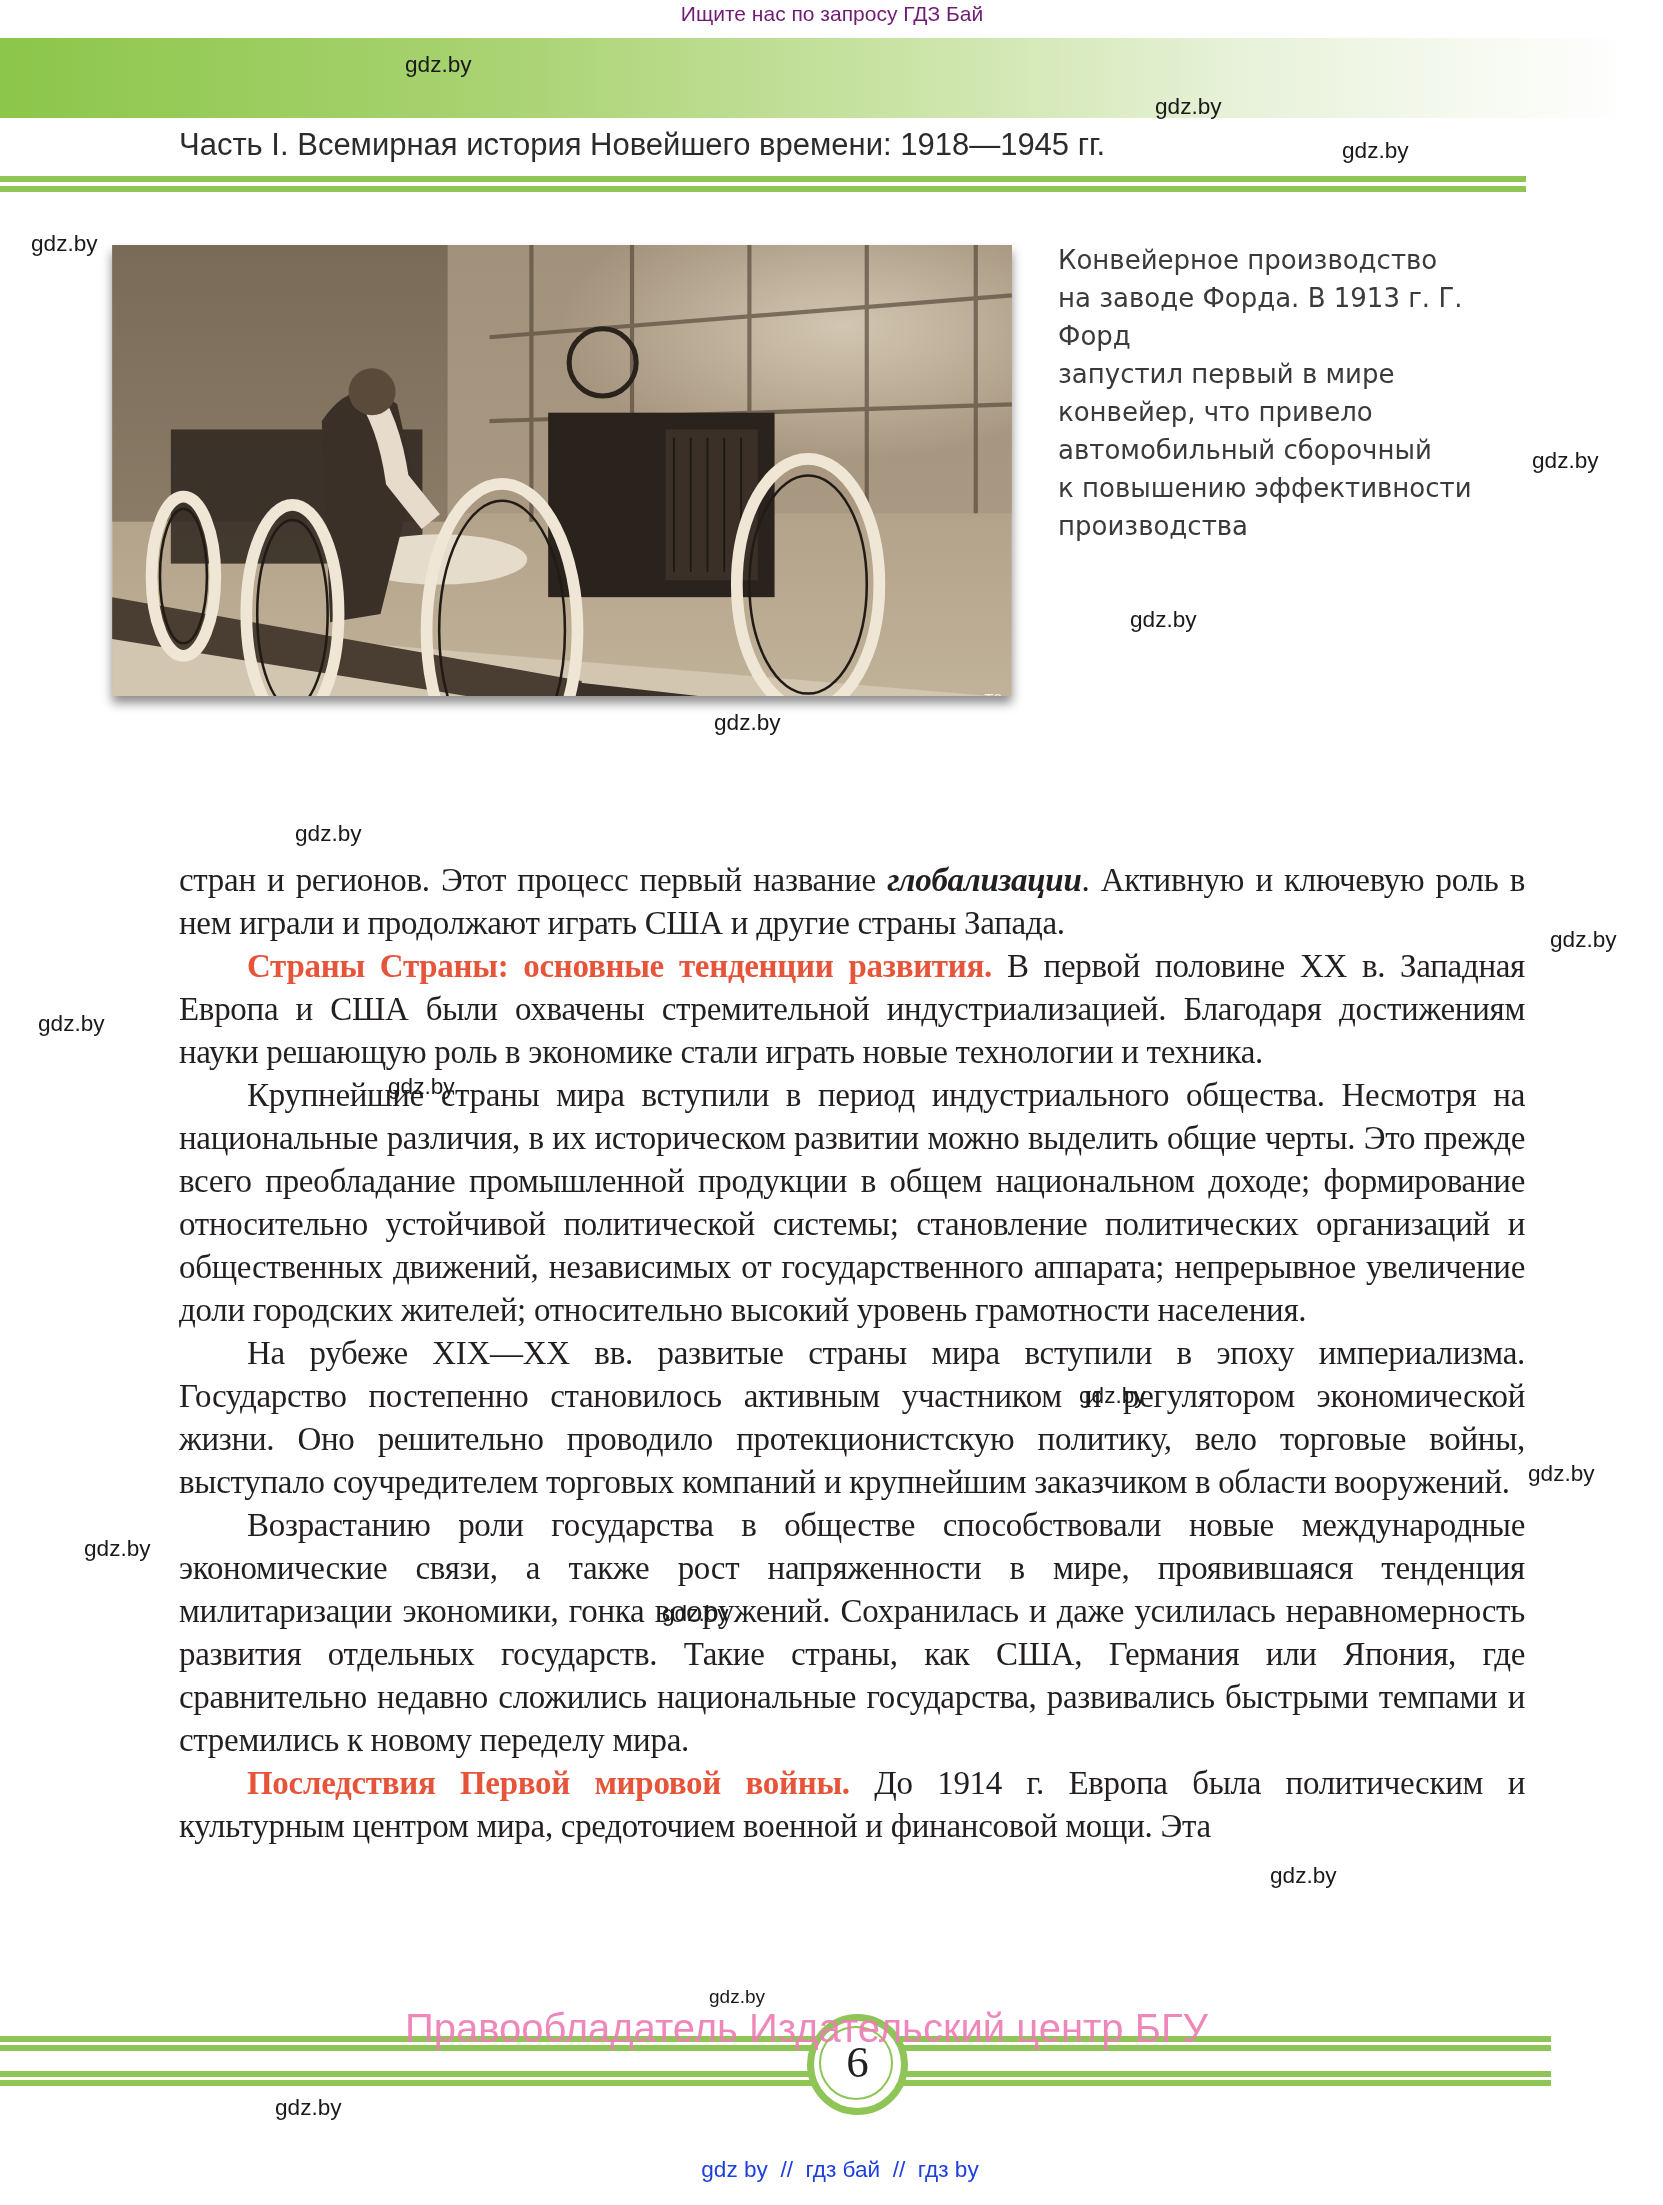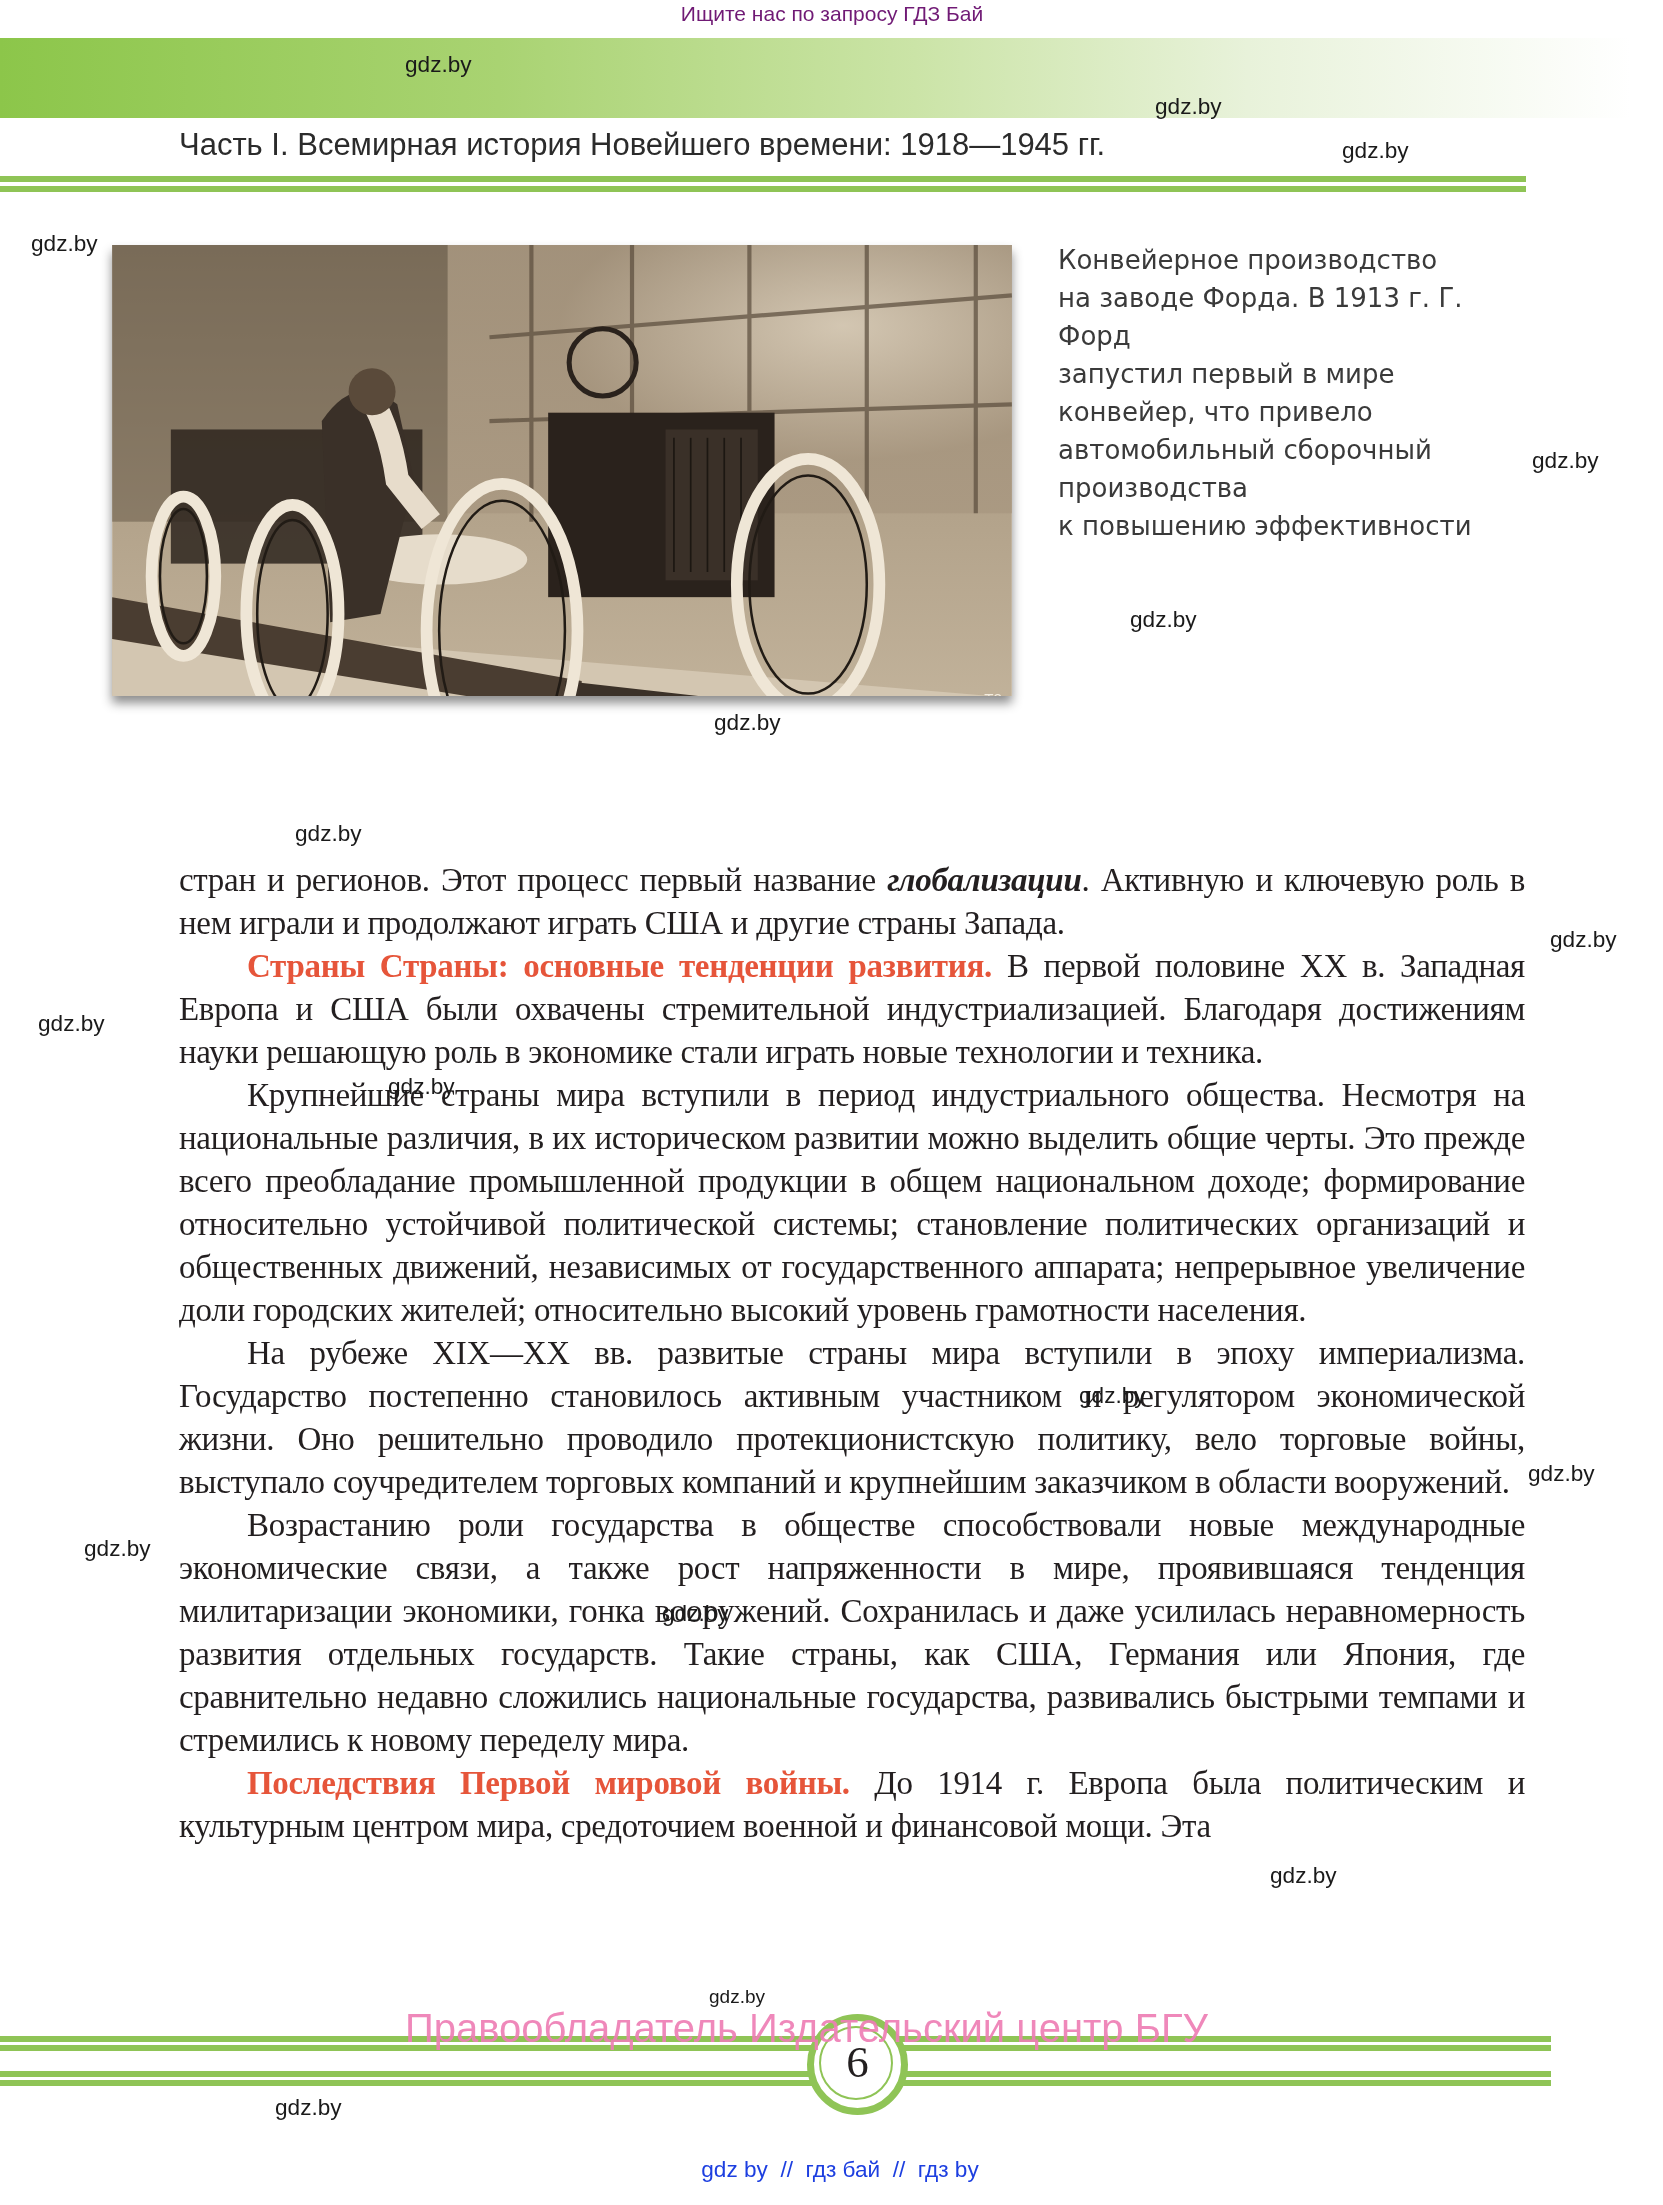--- a/index.html
+++ b/index.html
@@ -93,22 +93,22 @@
     </svg>
   </div>
 </div>
 
 <div class="abs caption">
   <div>Конвейерное производство</div>
   <div>на заводе Форда. В 1913 г. Г. Форд</div>
   <div>запустил первый в мире</div>
   <div>конвейер, что привело</div>
   <div>автомобильный сборочный</div>
+  <div>к повышению эффективности</div>
   <div>производства</div>
-  <div>к повышению эффективности</div>
 </div>
 
 <div class="abs body-text">
   <p><span>стран и регионов. Этот процесс первый название </span><span class="em">глобализации</span><span>. Активную и ключевую роль в нем играли и продолжают играть США и другие страны Запада.</span></p>
   <p class="ind"><span class="hd">Страны Страны: основные тенденции развития.</span><span> В первой половине XX в. Западная Европа и США были охвачены стремительной индустриализацией. Благодаря достижениям науки решающую роль в экономике стали играть новые технологии и техника.</span></p>
   <p class="ind">Крупнейшие страны мира вступили в период индустриального общества. Несмотря на национальные различия, в их историческом развитии можно выделить общие черты. Это прежде всего преобладание промышленной продукции в общем национальном доходе; формирование относительно устойчивой политической системы; становление политических организаций и общественных движений, независимых от государственного аппарата; непрерывное увеличение доли городских жителей; относительно высокий уровень грамотности населения.</p>
   <p class="ind">На рубеже XIX—XX вв. развитые страны мира вступили в эпоху империализма. Государство постепенно становилось активным участником и регулятором экономической жизни. Оно решительно проводило протекционистскую политику, вело торговые войны, выступало соучредителем торговых компаний и крупнейшим заказчиком в области вооружений.</p>
   <p class="ind">Возрастанию роли государства в обществе способствовали новые международные экономические связи, а также рост напряженности в мире, проявившаяся тенденция милитаризации экономики, гонка вооружений. Сохранилась и даже усилилась неравномерность развития отдельных государств. Такие страны, как США, Германия или Япония, где сравнительно недавно сложились национальные государства, развивались быстрыми темпами и стремились к новому переделу мира.</p>
   <p class="ind"><span class="hd">Последствия Первой мировой войны.</span><span> До 1914 г. Европа была политическим и культурным центром мира, средоточием военной и финансовой мощи. Эта</span></p>
 </div>

